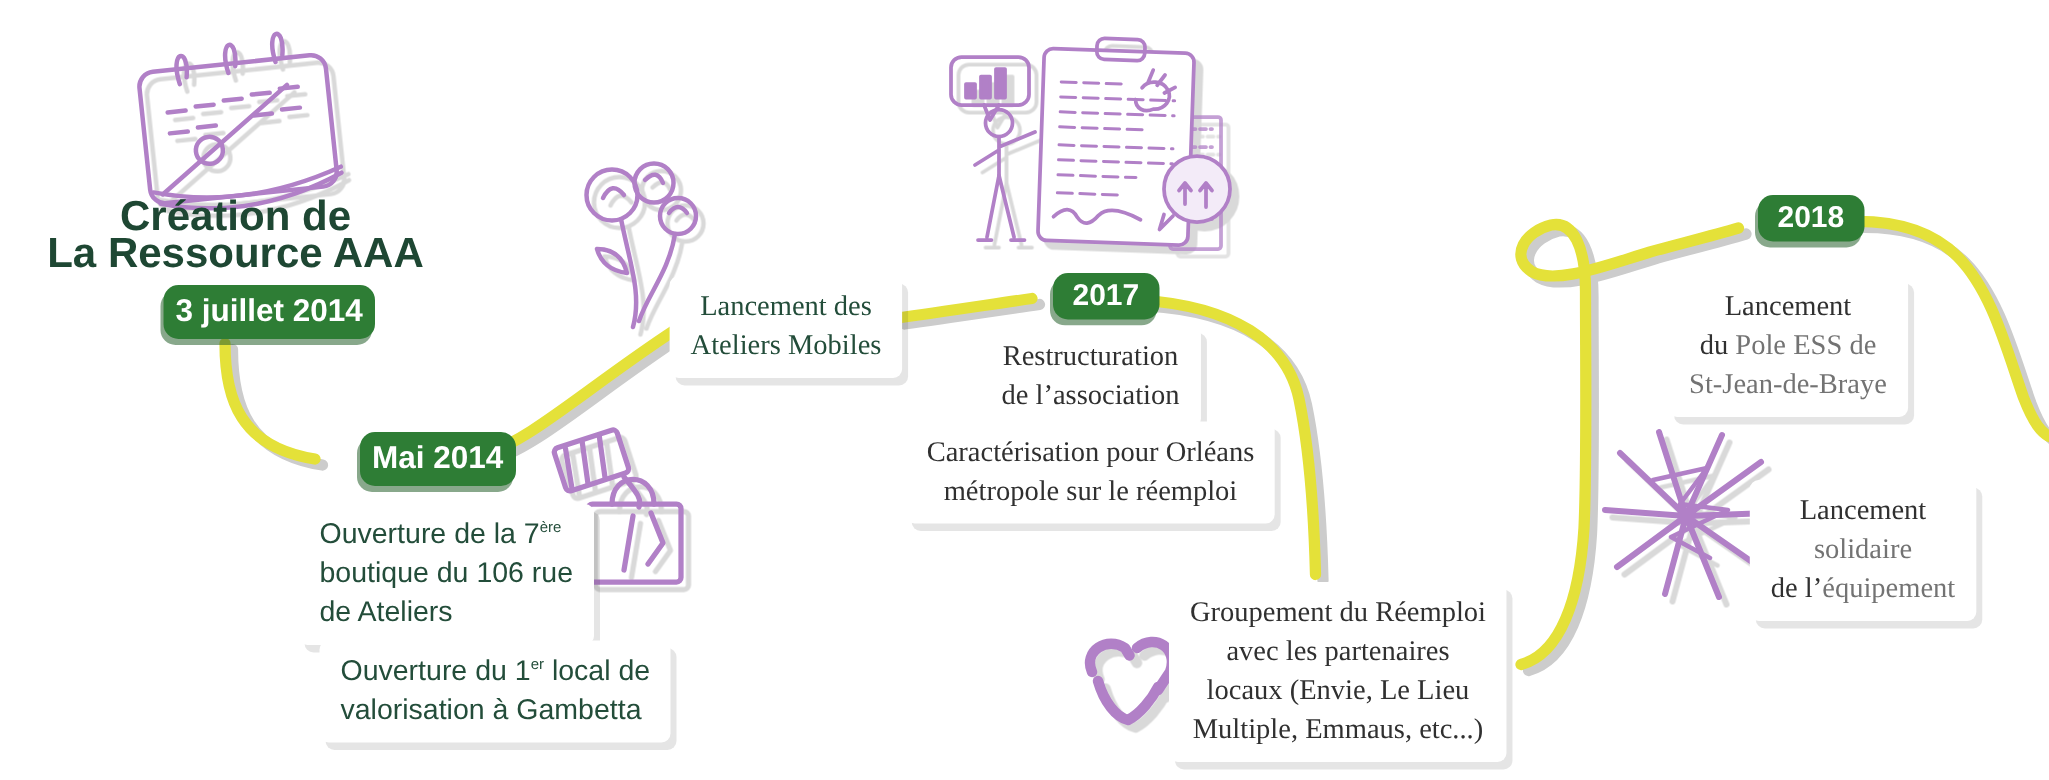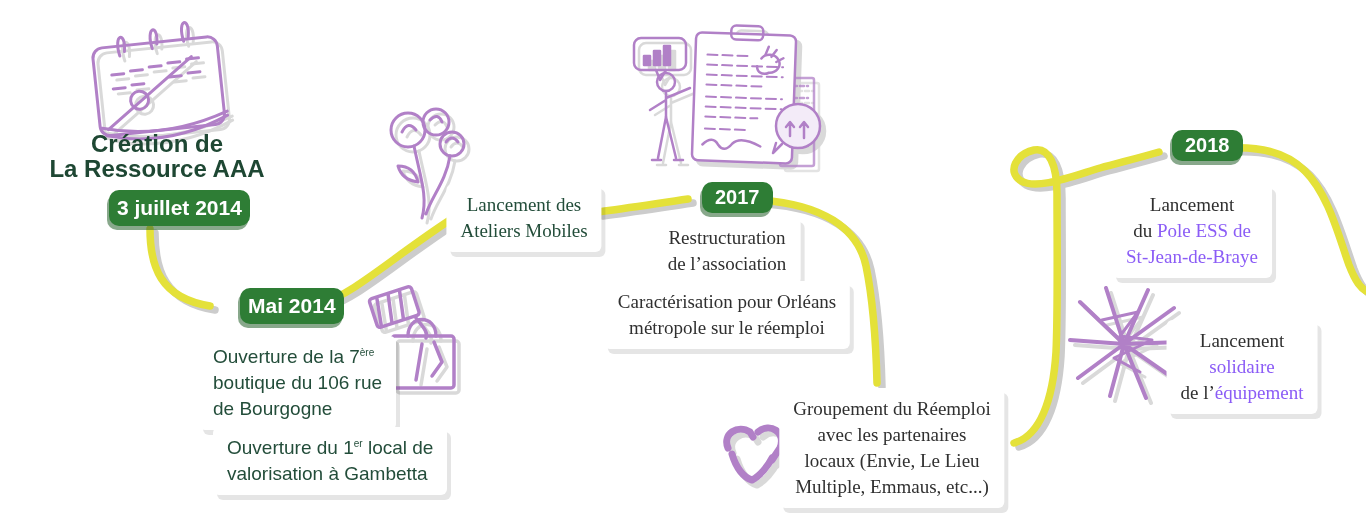--- a/index.html
+++ b/index.html
@@ -10,23 +10,23 @@
   .badge{position:absolute;z-index:3;background:#2e7d35;color:#ffffff;font-weight:bold;
          border-radius:10px;white-space:nowrap;box-shadow:-2px 4px 0 rgba(38,96,44,0.55);}
   .badge.lg{font-size:21px;padding:6px 8px;margin-left:28px;}
   .badge.sm{font-size:20px;padding:4px 13px;margin-left:12px;}
   .tbox{position:absolute;z-index:3;background:#ffffff;border-radius:6px;padding:8px 14px;
         font-size:19px;line-height:26px;color:#303030;white-space:nowrap;
         box-shadow:4px 5px 0 rgba(0,0,0,0.10);}
   .tbox .ln{display:block;}
   .center{text-align:center;transform:translateX(-50%);font-family:Liberation Serif, serif;}
   .green-dark{color:#234d3a;}
-  .green{color:#8b5cf6;}
+  .green{color:#737373;}
   .title{position:absolute;z-index:3;transform:translateX(-50%);text-align:center;
-         font-weight:bold;font-size:24px;line-height:25px;color:#1e4733;white-space:nowrap;}
+         font-weight:bold;font-size:28px;line-height:25px;color:#1e4733;white-space:nowrap;}
   .title .ln{display:block;}
   sup{font-size:10px;line-height:0;}
   svg.art{stroke:#b180c7;fill:none;stroke-linecap:round;stroke-linejoin:round;}
 </style>
 </head>
 <body>
 
 <div class="canvas">
 
   <svg class="path-layer" width="1366" height="520" viewBox="0 0 1366 520">
@@ -131,21 +131,21 @@
   </div>
 
   <div class="badge lg" style="left:81px;top:190px">3 juillet 2014</div>
   <div class="badge lg" style="left:212px;top:288px">Mai 2014</div>
   <div class="badge sm" style="left:690px;top:182px">2017</div>
   <div class="badge sm" style="left:1160px;top:130px">2018</div>
 
   <div class="tbox green-dark" style="left:199px;top:336px">
     <span class="ln"><span>Ouverture de la 7</span><sup>ère</sup></span>
     <span class="ln">boutique du 106 rue</span>
-    <span class="ln">de Bourgogne</span>
+    <span class="ln">de Ateliers</span>
   </div>
 
   <div class="tbox green-dark" style="left:213px;top:427px">
     <span class="ln"><span>Ouverture du 1</span><sup>er</sup><span> local de</span></span>
     <span class="ln">valorisation à Gambetta</span>
   </div>
 
   <div class="tbox center green-dark" style="left:524px;top:184px">
     <span class="ln">Lancement des</span>
     <span class="ln">Ateliers Mobiles</span>

